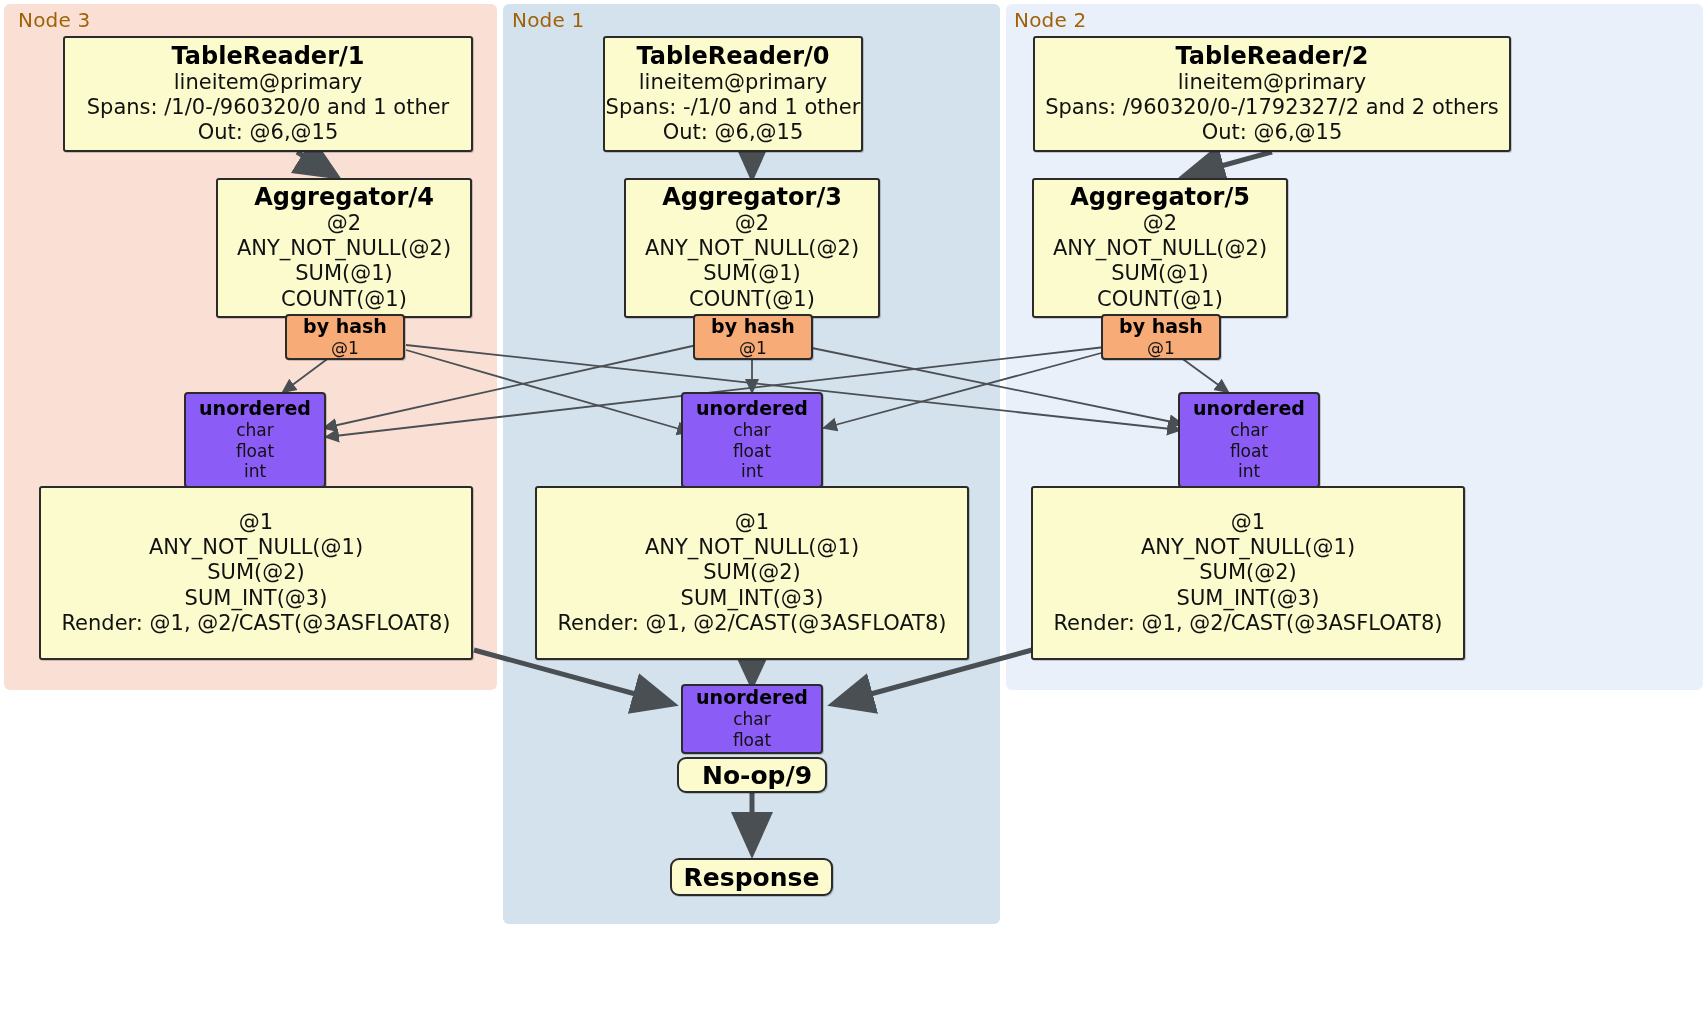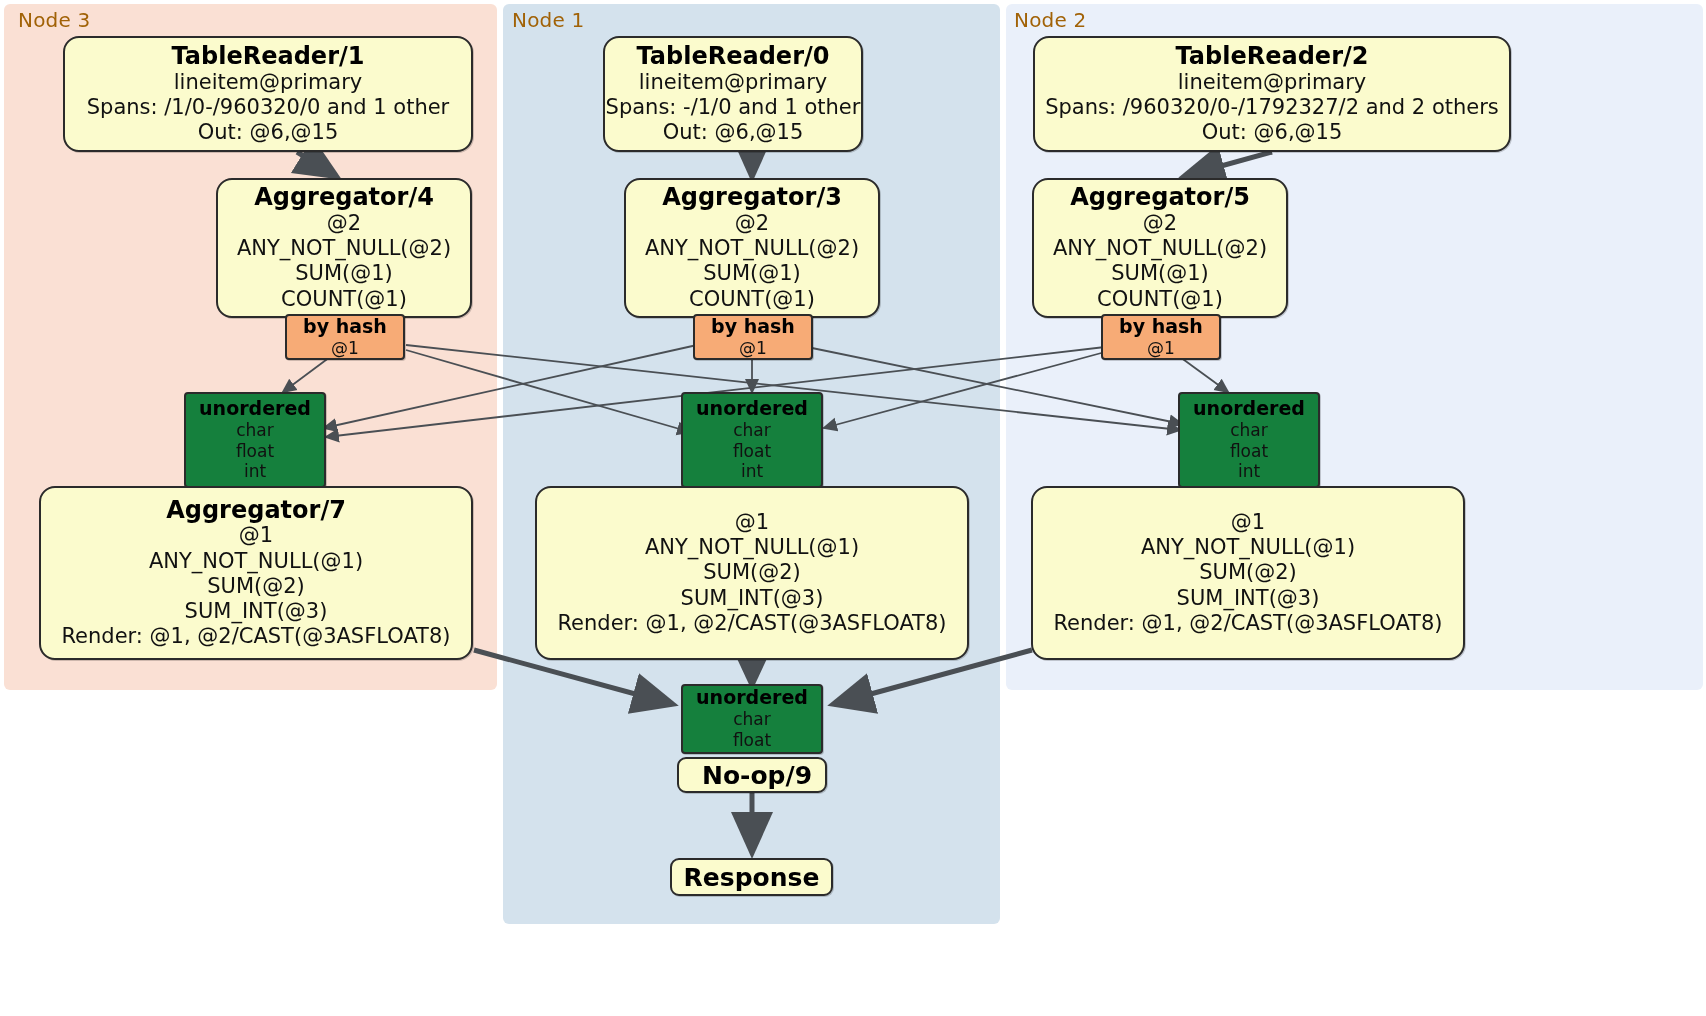--- a/index.html
+++ b/index.html
@@ -8,31 +8,31 @@
 
   
   .panel{position:absolute;border-radius:6px;}
   .panel-label{position:absolute;font-size:20px;color:#a16207;letter-spacing:.2px;}
 
   
   #edges{position:absolute;left:0;top:0;width:1706px;height:1016px;pointer-events:none;}
 
   
   .nodebox{position:absolute;box-sizing:border-box;border:2px solid #2b2b2b;
-           border-radius:16px;background:#fbfbcd;text-align:center;
+           border-radius:3px;background:#fbfbcd;text-align:center;
            display:flex;flex-direction:column;justify-content:center;
            box-shadow:1px 1px 0 rgba(0,0,0,.18);}
   .nodebox .ttl{font-weight:bold;font-size:24px;color:#000;line-height:1.12;}
   .nodebox .ln{font-size:21px;color:#111;line-height:1.2;}
 
   .router{position:absolute;box-sizing:border-box;border:2px solid #2b2b2b;
           border-radius:4px;text-align:center;display:flex;flex-direction:column;
           justify-content:center;box-shadow:1px 1px 0 rgba(0,0,0,.18);}
   .router.hash{background:#f7ab76;}
-  .router.unord{background:#15803d;}
+  .router.unord{background:#8b5cf6;}
   .router .rttl{font-weight:bold;font-size:19px;color:#000;line-height:1.15;}
   .router .rln{font-size:17px;color:#111;line-height:1.22;}
 
   .smallbox{position:absolute;box-sizing:border-box;border:2px solid #2b2b2b;
             border-radius:9px;background:#fbfbcd;display:flex;align-items:center;
             justify-content:center;box-shadow:1px 1px 0 rgba(0,0,0,.18);}
   .smallbox .ttl{font-weight:bold;font-size:25px;color:#000;}
 </style>
 </head>
 <body>
@@ -154,21 +154,20 @@
   </div>
 
   <div class="router unord" style="left:1178px;top:392px;width:142px;height:96px;">
     <div class="rttl">unordered</div>
     <div class="rln">char</div>
     <div class="rln">float</div>
     <div class="rln">int</div>
   </div>
 
   <div class="nodebox" style="left:39px;top:486px;width:434px;height:174px;">
-    <div class="ttl">Aggregator/7</div>
     <div class="ln">@1</div>
     <div class="ln">ANY_NOT_NULL(@1)</div>
     <div class="ln">SUM(@2)</div>
     <div class="ln">SUM_INT(@3)</div>
     <div class="ln">Render: @1, @2/CAST(@3ASFLOAT8)</div>
   </div>
 
   <div class="nodebox" style="left:535px;top:486px;width:434px;height:174px;">
     <div class="ln">@1</div>
     <div class="ln">ANY_NOT_NULL(@1)</div>

